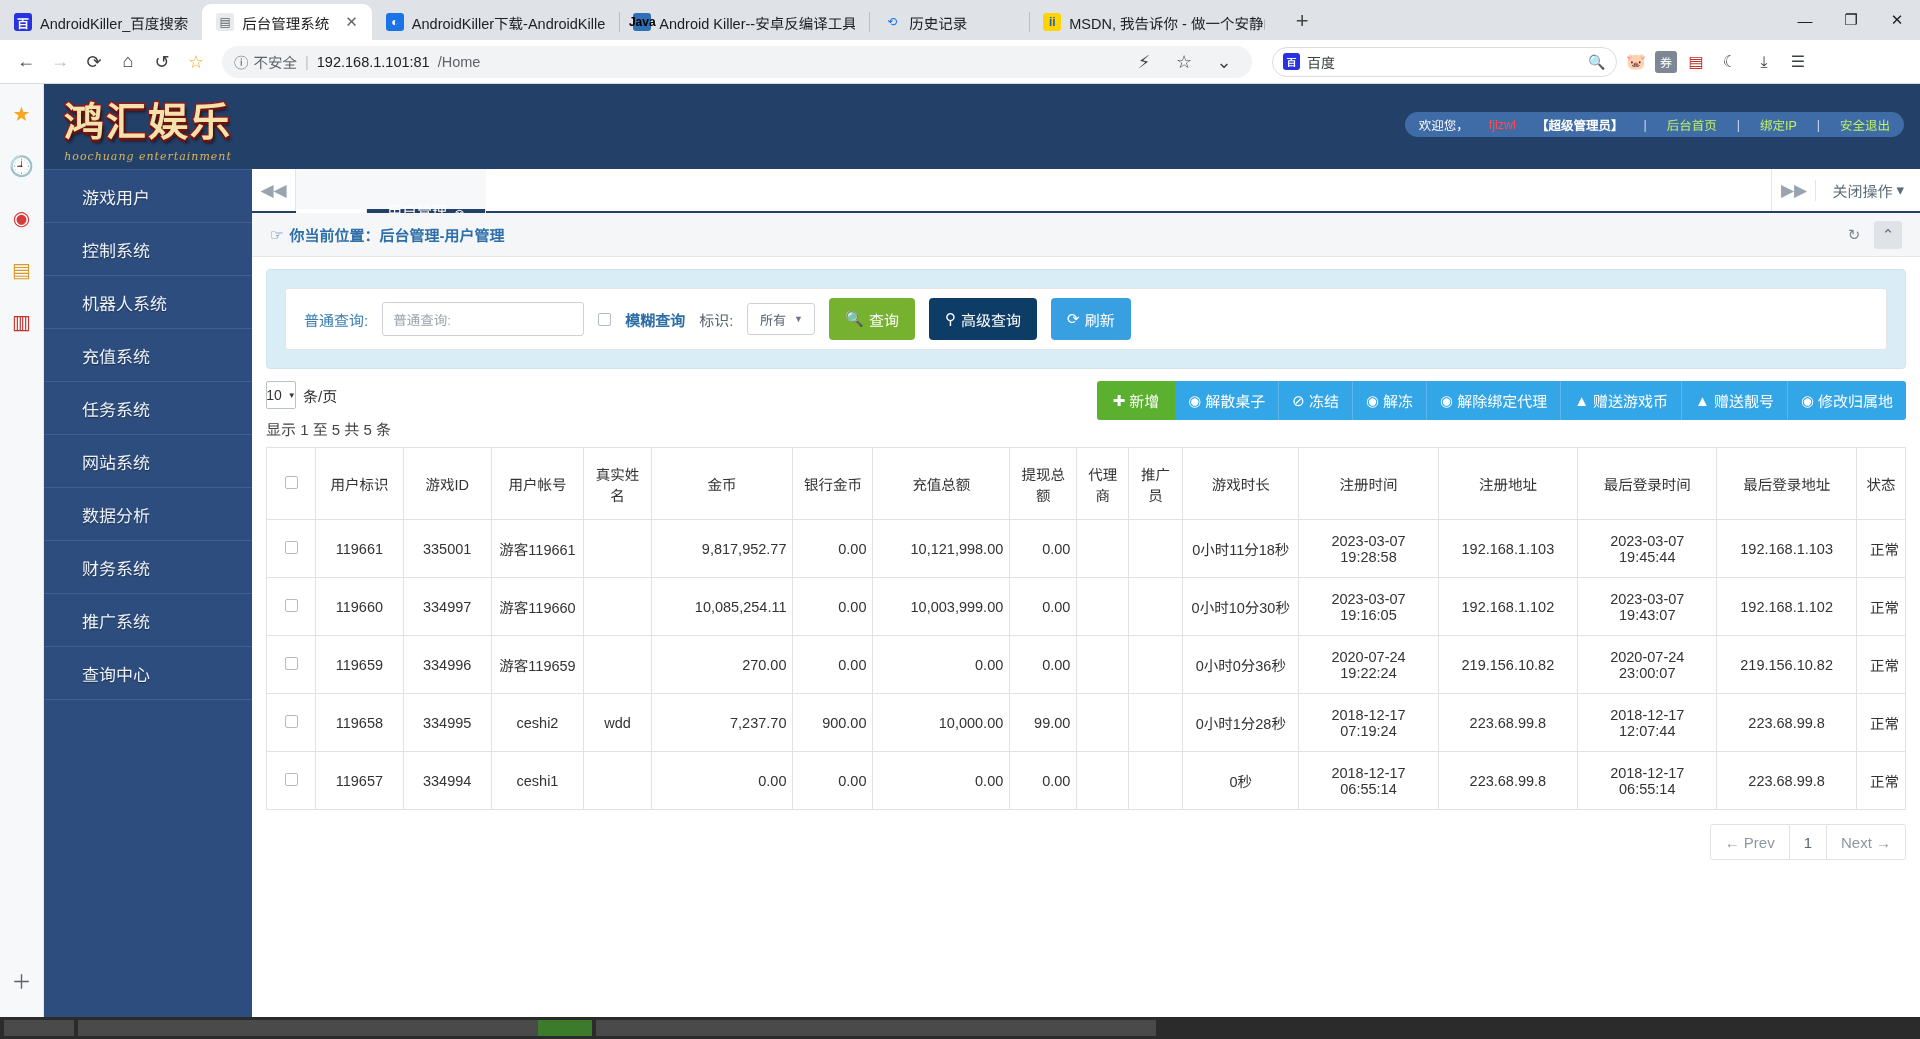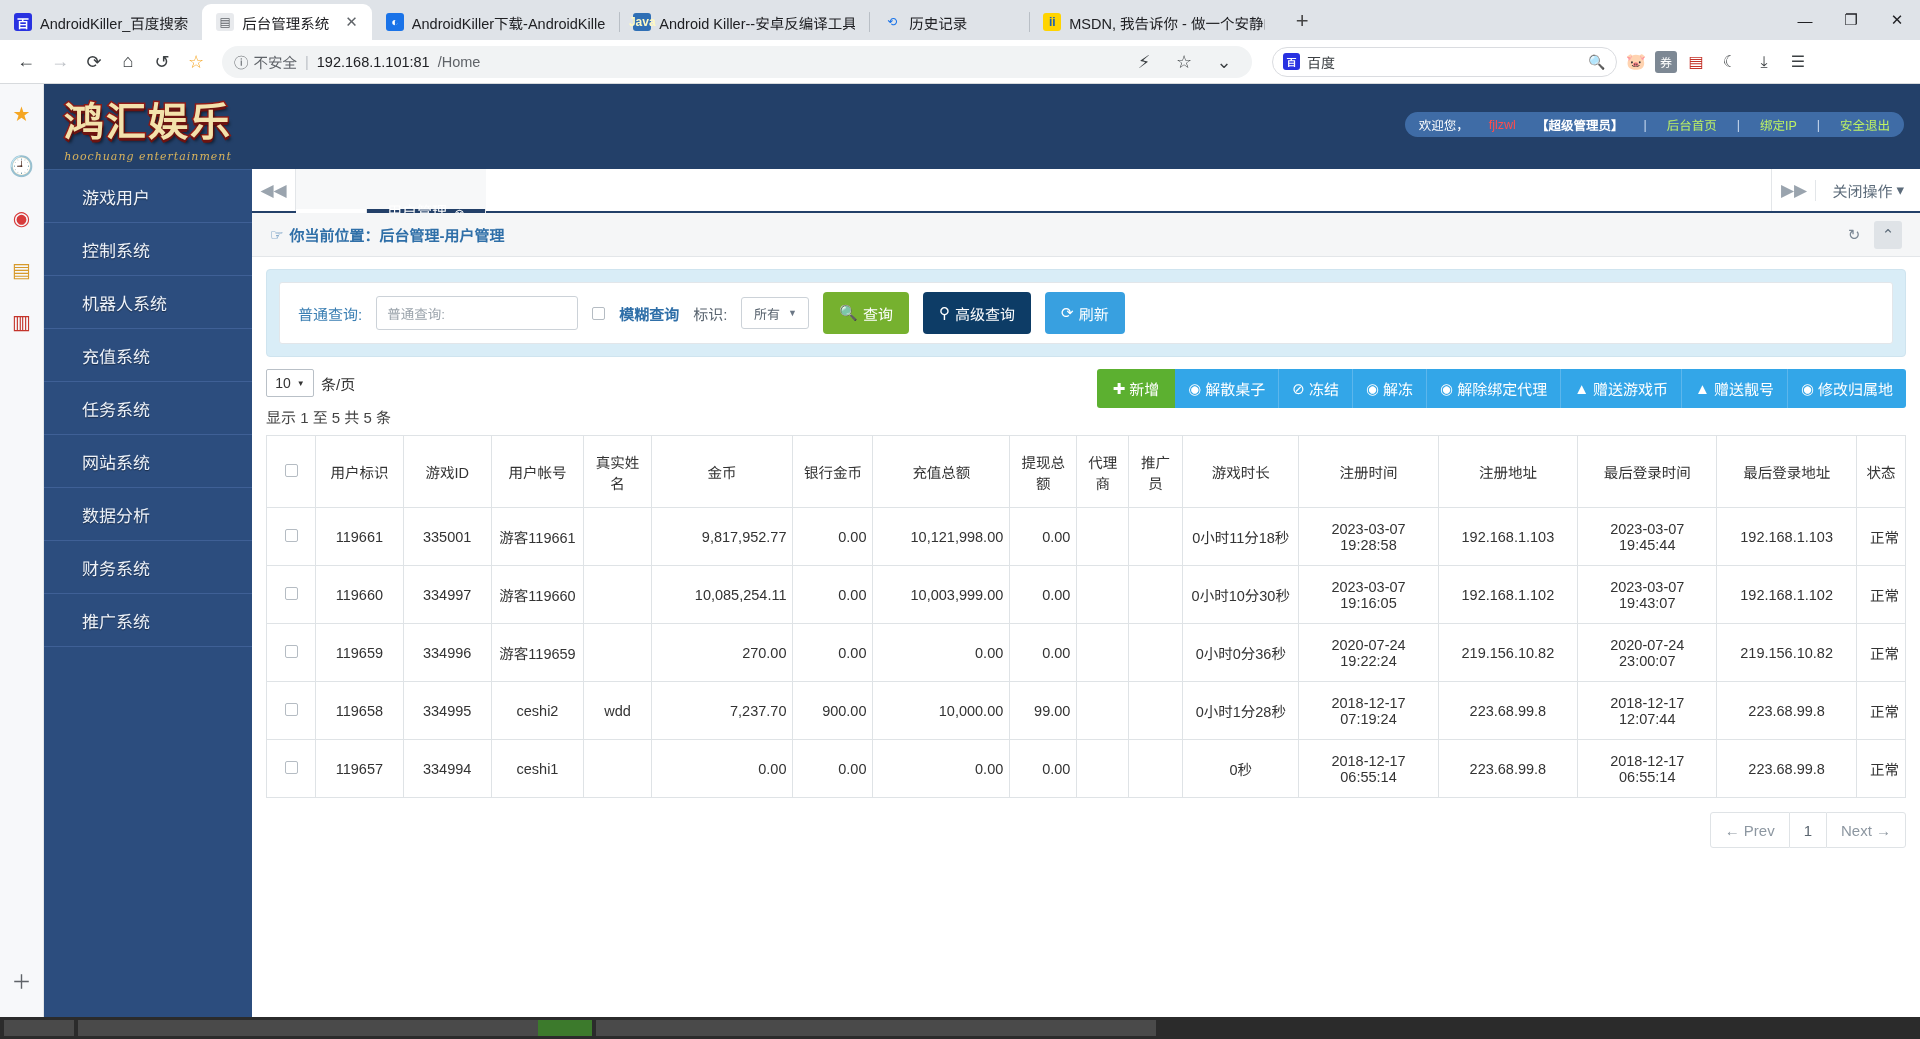--- a/index.html
+++ b/index.html
@@ -31,21 +31,21 @@
   .tab .favicon {
     width: 18px; height: 18px; flex: 0 0 18px;
     display: inline-flex; align-items: center; justify-content: center;
     font-size: 12px; border-radius: 3px;
   }
   .tab .tab-title { overflow: hidden; text-overflow: clip; flex: 1 1 auto; }
   .tab .tab-close { font-size: 15px; color: #5f6368; flex: 0 0 auto; padding-left: 8px; }
   .fv-baidu { background: #2932e1; color: #fff; font-weight: bold; font-size: 11px; }
   .fv-doc { background: #e8eaed; color: #5f6368; }
   .fv-ak { background: #1a73e8; color: #fff; font-weight: bold; }
-  .fv-java { background: #2f6fb5; color: #fef9c3; font-size: 8px; font-weight: bold; }
+  .fv-java { background: #2f6fb5; color: #000000; font-size: 8px; font-weight: bold; }
   .fv-hist { background: transparent; color: #1a73e8; font-size: 16px; }
   .fv-msdn { background: #ffd400; color: #1a5fb4; font-weight: bold; font-size: 11px; }
 
   .newtab-btn {
     width: 34px; height: 34px; margin: 0 4px 2px 6px;
     display: flex; align-items: center; justify-content: center;
     font-size: 22px; color: #444; font-weight: 300;
   }
   .winctl { margin-left: auto; display: flex; align-items: center; height: 40px; }
   .winctl div {
@@ -191,21 +191,21 @@
     justify-content: center; color: #7b8794; font-size: 15px; font-weight: normal;
   }
   .crumb .cico.box {
     background: #dfe3e7; border-radius: 3px; color: #5d6b79; margin-left: 6px;
   }
 
   .panel { padding: 12px 14px 0 14px; flex: 1 1 auto; overflow: hidden; }
 
   .searchcard {
     background: #d9edf7; border: 1px solid #cfe4ef; border-radius: 4px;
-    padding: 12px; margin-bottom: 12px;
+    padding: 18px; margin-bottom: 12px;
   }
   .searchrow {
     background: #fff; border: 1px solid #e2e6ea; border-radius: 3px;
     height: 62px; display: flex; align-items: center; padding: 0 18px; gap: 14px;
   }
   .lbl { font-size: 15px; color: #3b7fb3; }
   .lbl.dark { color: #5a6570; }
   .qinput {
     width: 202px; height: 34px; border: 1px solid #ccd2d8; border-radius: 3px;
     font-size: 13.5px; color: #9aa3ab; padding: 0 10px; background: #fff;
@@ -230,21 +230,21 @@
   }
   .btn-green { background: #76b12f; }
   .btn-navy  { background: #0d3c66; }
   .btn-blue  { background: #38a0e0; }
 
   .toolbar {
     display: flex; align-items: flex-start; justify-content: space-between;
     margin-bottom: 2px;
   }
   .perpage {
-    width: 48px; height: 28px; border: 1px solid #b9c0c7; border-radius: 2px;
+    width: 30px; height: 28px; border: 1px solid #b9c0c7; border-radius: 2px;
     background: #fff; font-size: 14px; color: #333;
     display: inline-flex; align-items: center; justify-content: center; gap: 6px;
   }
   .perpage .car { font-size: 8px; }
   .perpage-row { display: flex; align-items: center; gap: 7px; font-size: 15px; color: #333; }
   .showing { font-size: 15px; color: #444; margin-top: 9px; }
 
   .actionbar { display: flex; align-items: stretch; }
   .abtn {
     height: 39px; display: inline-flex; align-items: center; justify-content: center;
@@ -401,20 +401,21 @@
     <div class="sidebar">
       <div class="side-item">游戏用户</div>
       <div class="side-item">控制系统</div>
       <div class="side-item">机器人系统</div>
       <div class="side-item">充值系统</div>
       <div class="side-item">任务系统</div>
       <div class="side-item">网站系统</div>
       <div class="side-item">数据分析</div>
       <div class="side-item">财务系统</div>
       <div class="side-item">推广系统</div>
+      <div class="side-item">查询中心</div>
     </div>
 
     <div class="content">
 
       <div class="tabstrip">
         <div class="tabstrip-arrow">◀◀</div>
         <div class="ctab">
           <span>首页</span>
         </div>
         <div class="ctab active">

